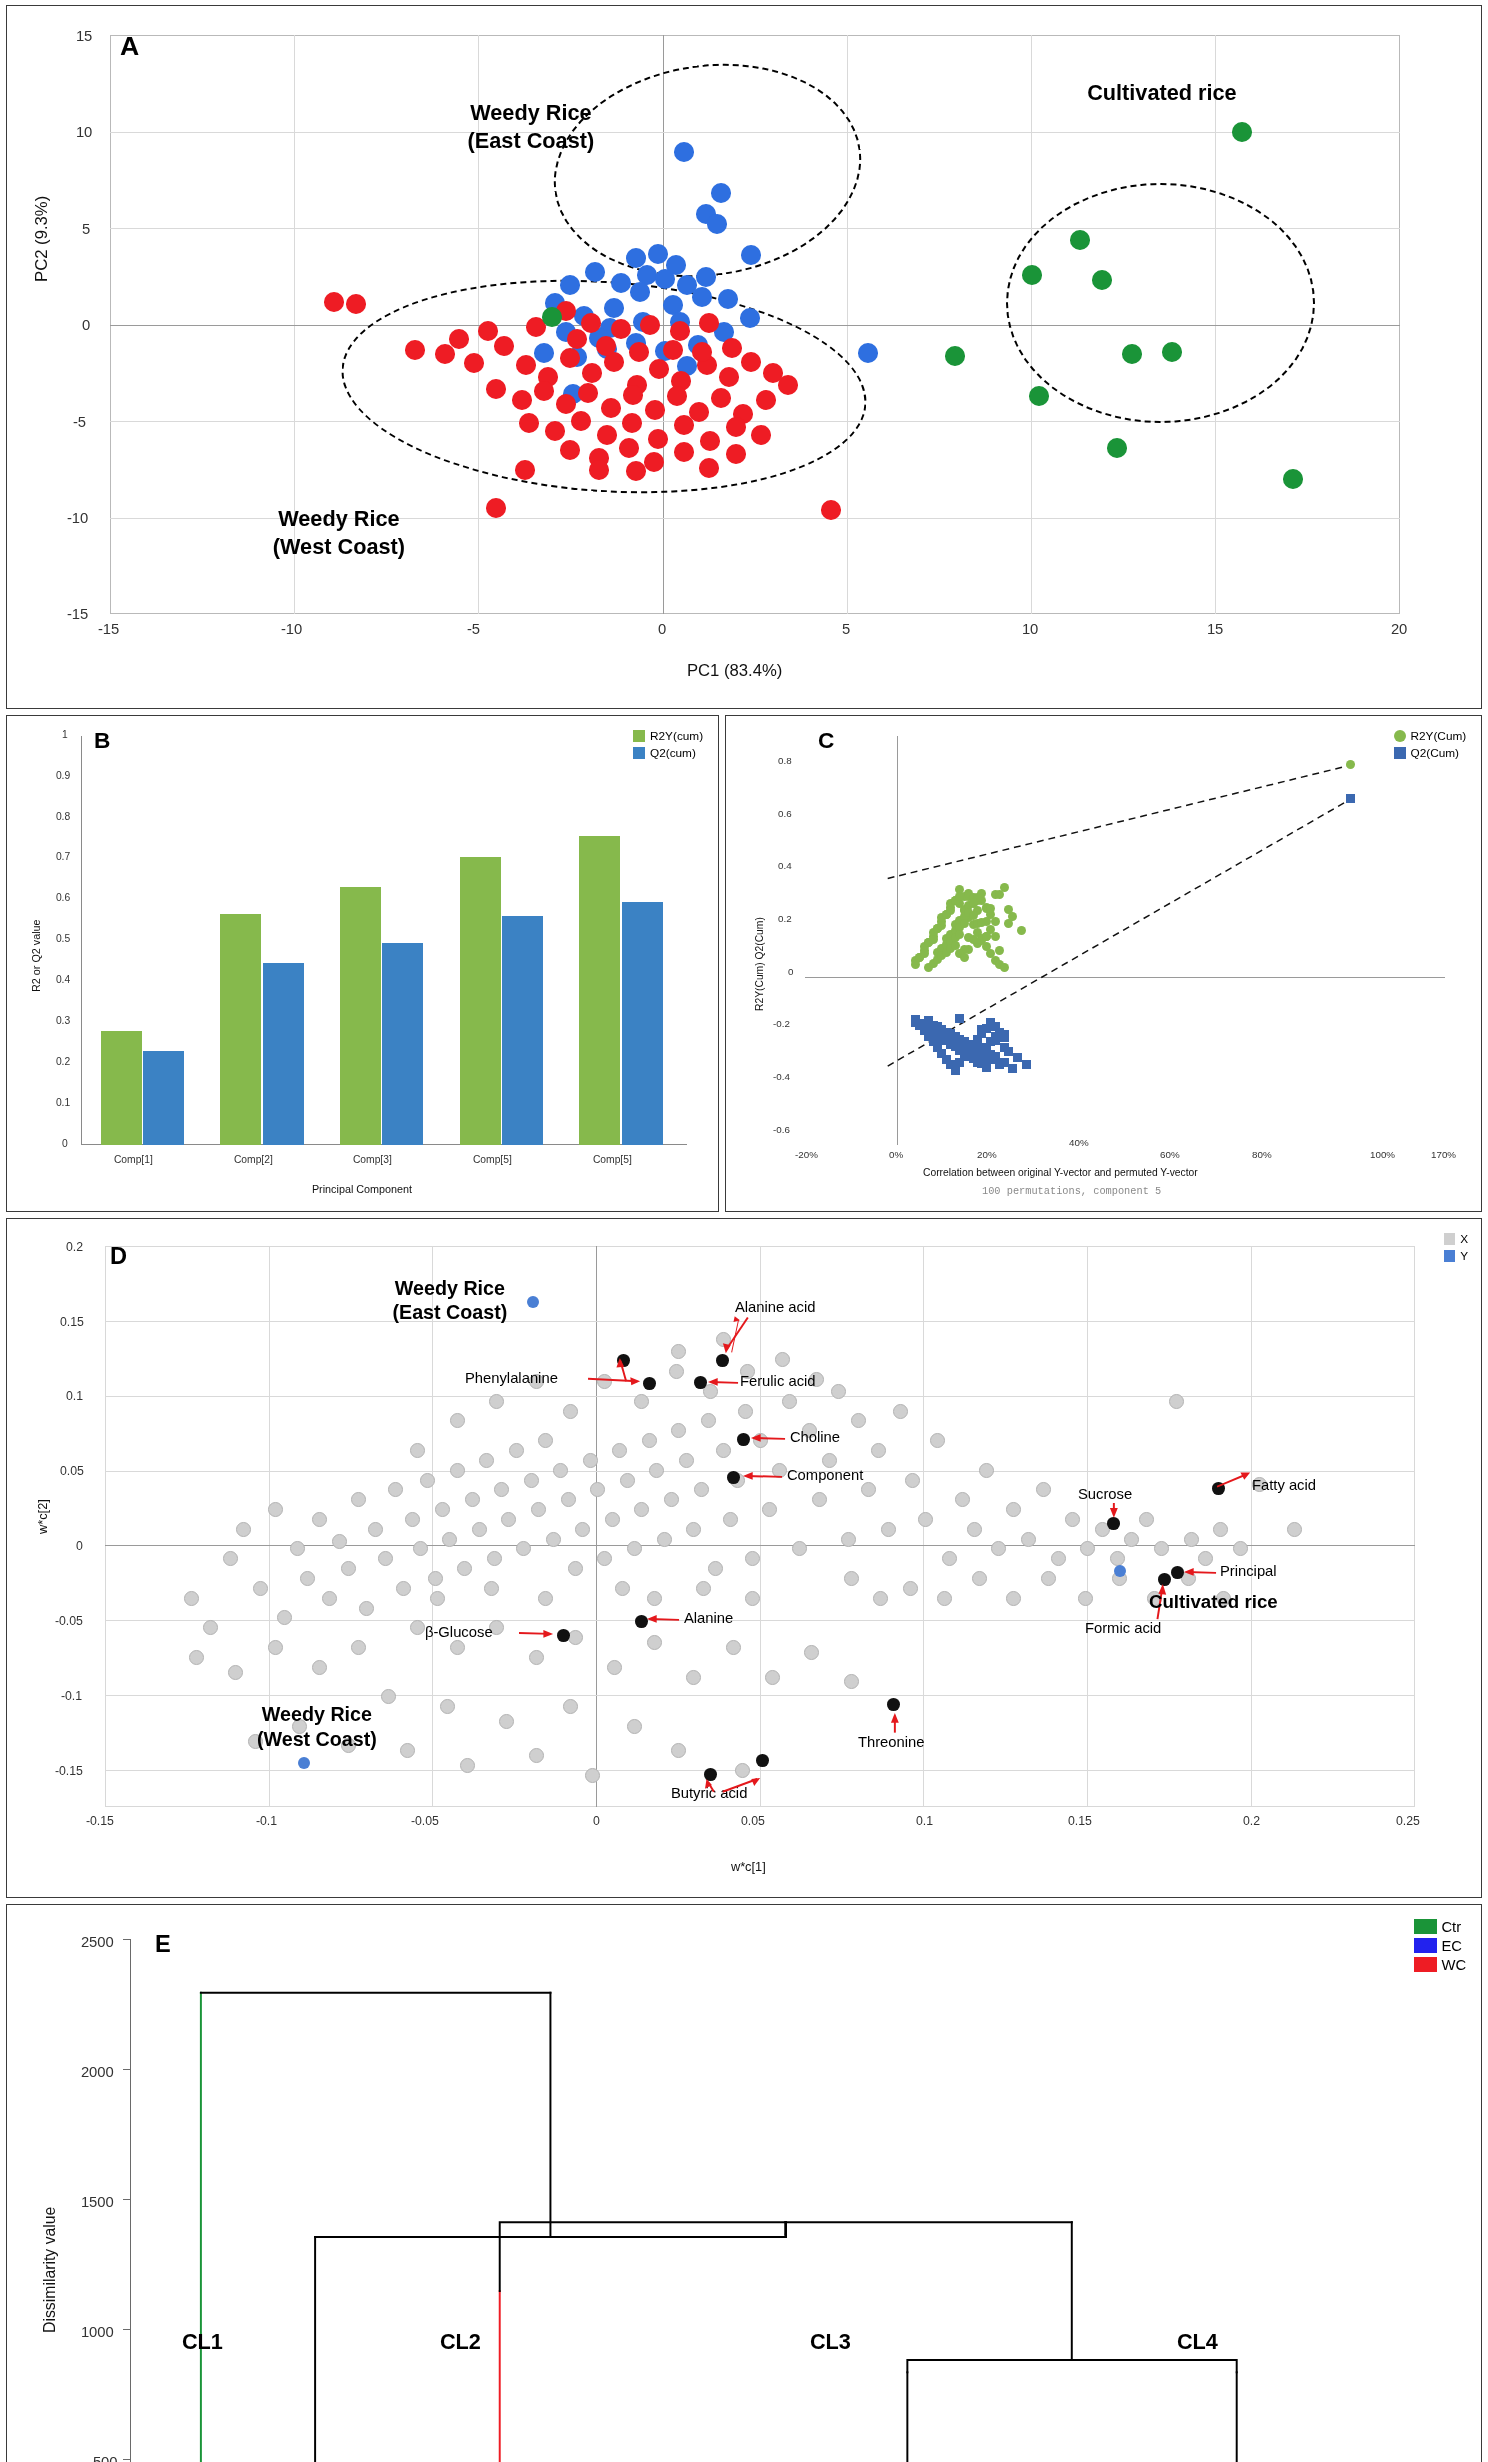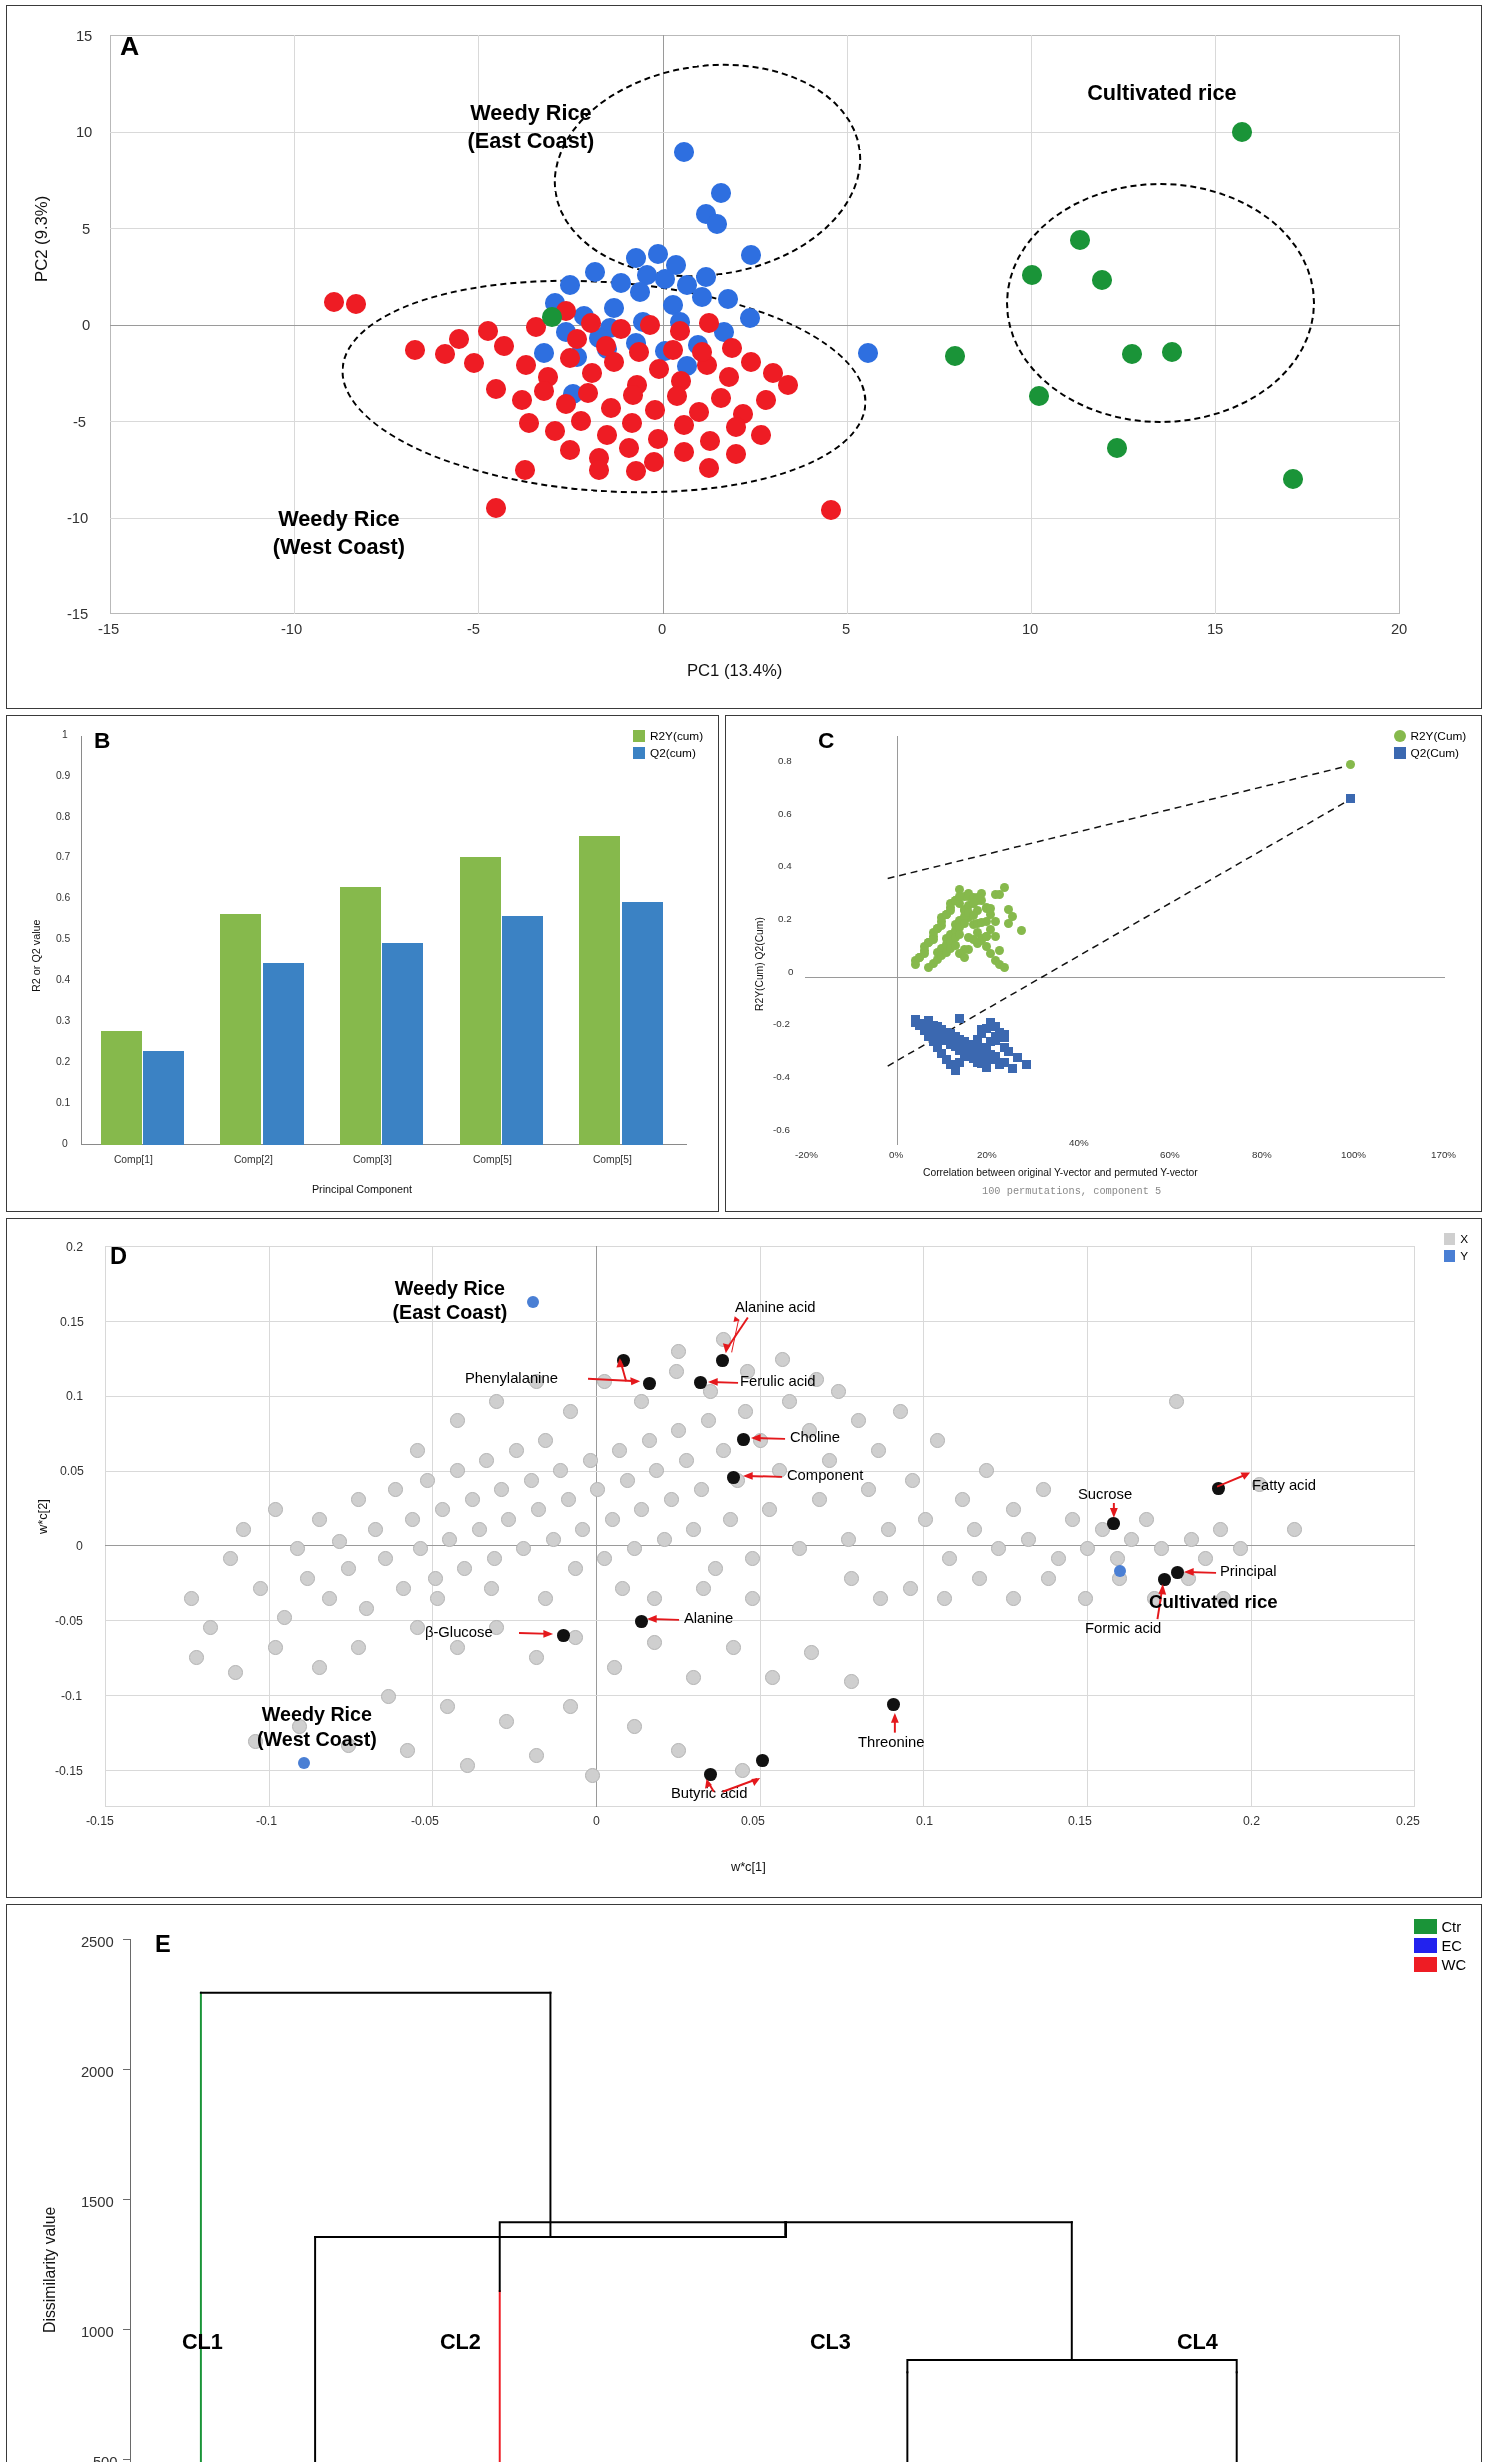--- a/index.html
+++ b/index.html
@@ -58,21 +58,21 @@
 </style>
 </head>
 <body>
 
 <div class="page">
 
   <div class="panel" id="panelA">
     <div class="panel-letter" style="left:113px; top:25.6px; font-size:26.6px;">A</div>
 
     <div class="axis-title" style="left:25.6px; top:276px; transform:rotate(-90deg); transform-origin:left top; font-size:16.7px;">PC2 (9.3%)</div>
-    <div class="axis-title" style="left:680px; top:655px; font-size:16.7px;">PC1 (13.4%)</div>
+    <div class="axis-title" style="left:680px; top:655px; font-size:16.7px;">PC1 (83.4%)</div>
 
     <div class="frame">
 
       <div style="position:absolute; inset:0; border:1px solid #b9b9b9;"></div>
 
       <div class="grid-line" style="left:184px; top:0; width:1px; height:579px;"></div>
       <div class="grid-line" style="left:368px; top:0; width:1px; height:579px;"></div>
       <div class="grid-line" style="left:553px; top:0; width:1px; height:579px; background:#9a9a9a;"></div>
       <div class="grid-line" style="left:737px; top:0; width:1px; height:579px;"></div>
       <div class="grid-line" style="left:921px; top:0; width:1px; height:579px;"></div>
@@ -527,21 +527,21 @@
     <div class="tick-label" style="left:47px; top:302px; font-size:9.8px;">-0.2</div>
     <div class="tick-label" style="left:47px; top:355px; font-size:9.8px;">-0.4</div>
     <div class="tick-label" style="left:47px; top:408px; font-size:9.8px;">-0.6</div>
 
     <div class="tick-label" style="left:69px; top:433px; font-size:9.8px;">-20%</div>
     <div class="tick-label" style="left:163px; top:433px; font-size:9.8px;">0%</div>
     <div class="tick-label" style="left:251px; top:433px; font-size:9.8px;">20%</div>
     <div class="tick-label" style="left:343px; top:421px; font-size:9.8px;">40%</div>
     <div class="tick-label" style="left:434px; top:433px; font-size:9.8px;">60%</div>
     <div class="tick-label" style="left:526px; top:433px; font-size:9.8px;">80%</div>
-    <div class="tick-label" style="left:615px; top:433px; font-size:9.8px;">100%</div>
+    <div class="tick-label" style="left:644px; top:433px; font-size:9.8px;">100%</div>
     <div class="tick-label" style="left:705px; top:433px; font-size:9.8px;">170%</div>
   </div>
 
   <div class="panel" id="panelD">
     <div class="panel-letter" style="left:103px; top:23.6px; font-size:23.6px;">D</div>
 
     <div class="legend" style="right:12.8px; top:12.8px;">
       <div class="row">
           <span class="swatch" style="background:#cfcfcf;"></span>
           <span>X</span>

